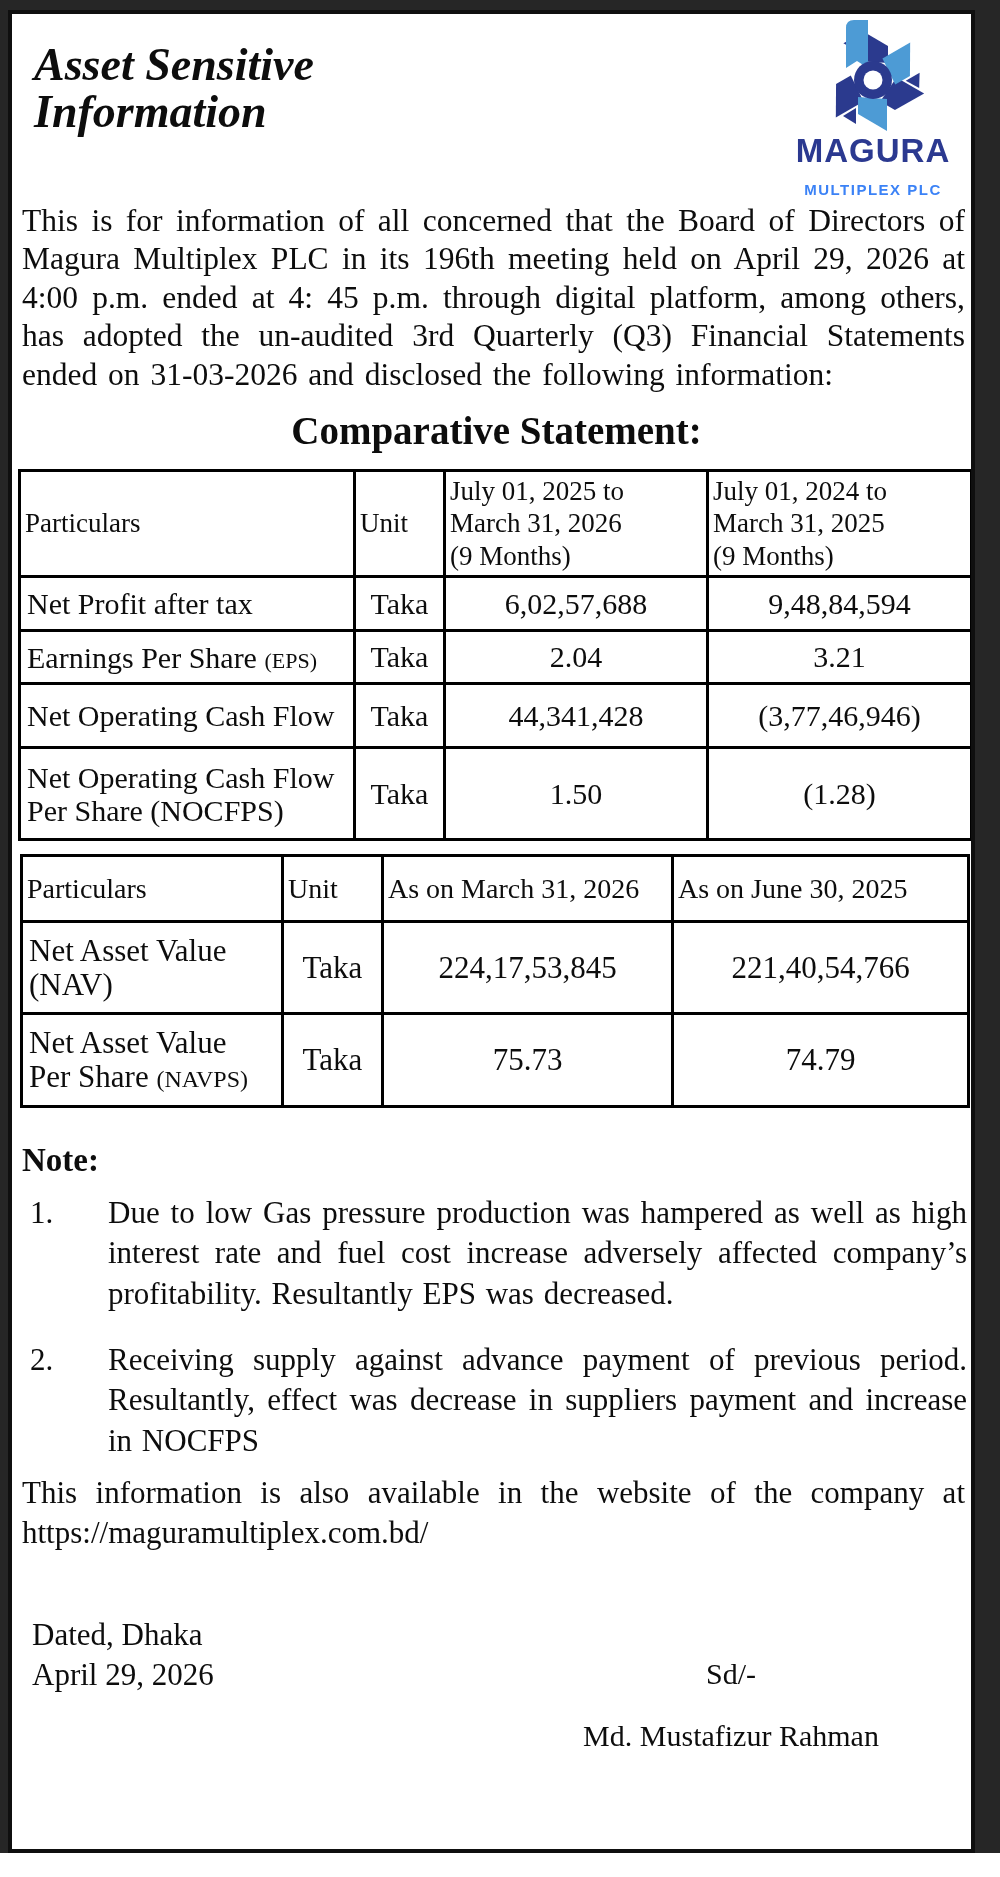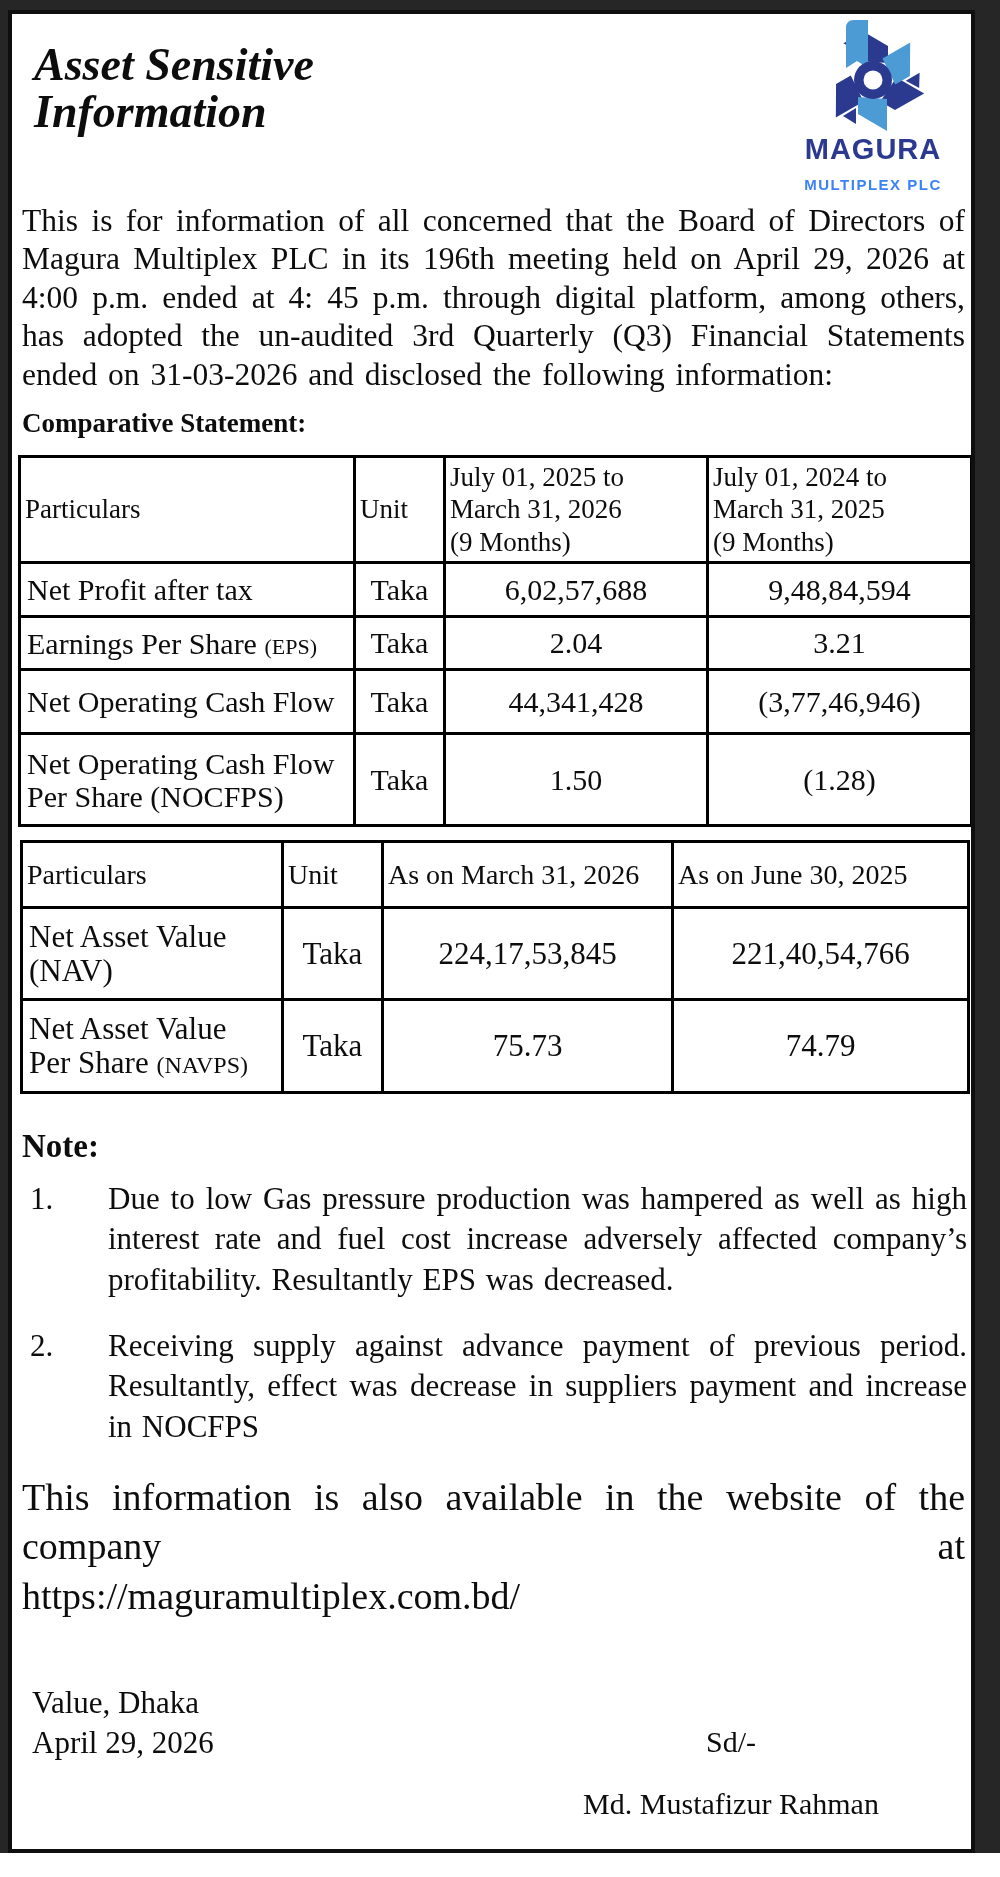--- a/index.html
+++ b/index.html
@@ -13,25 +13,25 @@
   .doc{
     position:absolute;left:8px;top:10px;width:967px;height:1843px;box-sizing:border-box;
     background:#ffffff;border:4px solid #0f0f0f;overflow:hidden;
   }
   
   .doc-header{position:relative;height:152px;margin-top:28px;}
   .title{margin-left:22px;font-size:46px;font-weight:bold;font-style:italic;line-height:1.02;letter-spacing:0px;}
   .title span{display:block;}
   .logo{position:absolute;top:-26px;right:8px;width:180px;text-align:center;}
   .logo svg{display:block;margin:0 auto;}
-  .logo-name{font-family:"Liberation Sans","DejaVu Sans",sans-serif;font-weight:800;font-size:29px;letter-spacing:1px;color:#2b3990;line-height:1.05;}
+  .logo-name{font-family:"Liberation Sans","DejaVu Sans",sans-serif;font-weight:800;font-size:33px;letter-spacing:1px;color:#2b3990;line-height:1.05;}
   .logo-sub{font-family:"Liberation Sans","DejaVu Sans",sans-serif;font-weight:600;font-size:15px;letter-spacing:1.5px;color:#3b82f6;margin-top:12px;}
   
   .intro{margin:8px 6px 0 10px;font-size:31.5px;line-height:1.22;text-align:justify;word-spacing:3px;}
-  .section-heading{margin:14px 0 8px 10px;font-size:27px;font-weight:bold;}
+  .section-heading{margin:14px 0 8px 10px;font-size:39px;font-weight:bold;text-align:center;}
   
   table{border-collapse:collapse;margin-top:16px;margin-left:6px;table-layout:fixed;}
   table,th,td{border:3px solid #000;}
   th{font-size:27px;font-weight:normal;line-height:1.2;text-align:left;vertical-align:middle;padding:2px 4px;}
   td{font-size:30px;vertical-align:middle;padding:1px 6px;}
   td.pcol{text-align:left;line-height:1.1;}
   td.ucol,td.vcol{text-align:center;}
   .t1{width:952px;}
   .t2{width:947px;margin-top:13px;margin-left:8px;}
   .t2 th{font-size:28px;}
@@ -39,21 +39,21 @@
   .hline{display:block;}
   .small-paren{font-size:22px;}
   .small-paren2{font-size:24px;}
   
   .note-heading{margin:34px 0 0 10px;font-size:33px;font-weight:bold;}
   .note-item{display:flex;margin:14px 4px 0 18px;}
   .note-item + .note-item{margin-top:26px;}
   .note-num{width:78px;flex:none;font-size:31px;line-height:1.3;}
   .note-text{flex:1;font-size:31px;line-height:1.3;text-align:justify;word-spacing:2px;}
   
-  .website{margin:26px 6px 0 10px;font-size:38px;line-height:1.3;}
+  .website{margin:12px 6px 0 10px;font-size:31px;line-height:1.3;}
   .website .l1{text-align:justify;text-align-last:justify;}
   
   .doc-footer{position:relative;height:300px;margin-top:10px;}
   .by-order{position:absolute;top:18px;right:30px;font-size:30px;}
   .dated{position:absolute;top:52px;left:20px;font-size:31px;line-height:1.28;}
   .dated span{display:block;}
   .sign-block{position:absolute;top:92px;right:25px;width:430px;text-align:center;font-size:30px;line-height:1.25;}
   .sd{margin-bottom:24px;}
 </style>
 </head>
@@ -187,21 +187,21 @@
     <div class="note-text">Receiving supply against advance payment of previous period. Resultantly, effect was decrease in suppliers payment and increase in NOCFPS</div>
   </div>
 
   <div class="website">
     <div class="l1">This information is also available in the website of the company at</div>
     <div class="l2">https://maguramultiplex.com.bd/</div>
   </div>
 
   <div class="doc-footer">
     <div class="dated">
-      <span>Value, Dhaka</span>
+      <span>Dated, Dhaka</span>
       <span>April 29, 2026</span>
     </div>
     <div class="sign-block">
       <div class="sd">Sd/-</div>
       <div>Md. Mustafizur Rahman</div>
     </div>
   </div>
 
 </div>
 

